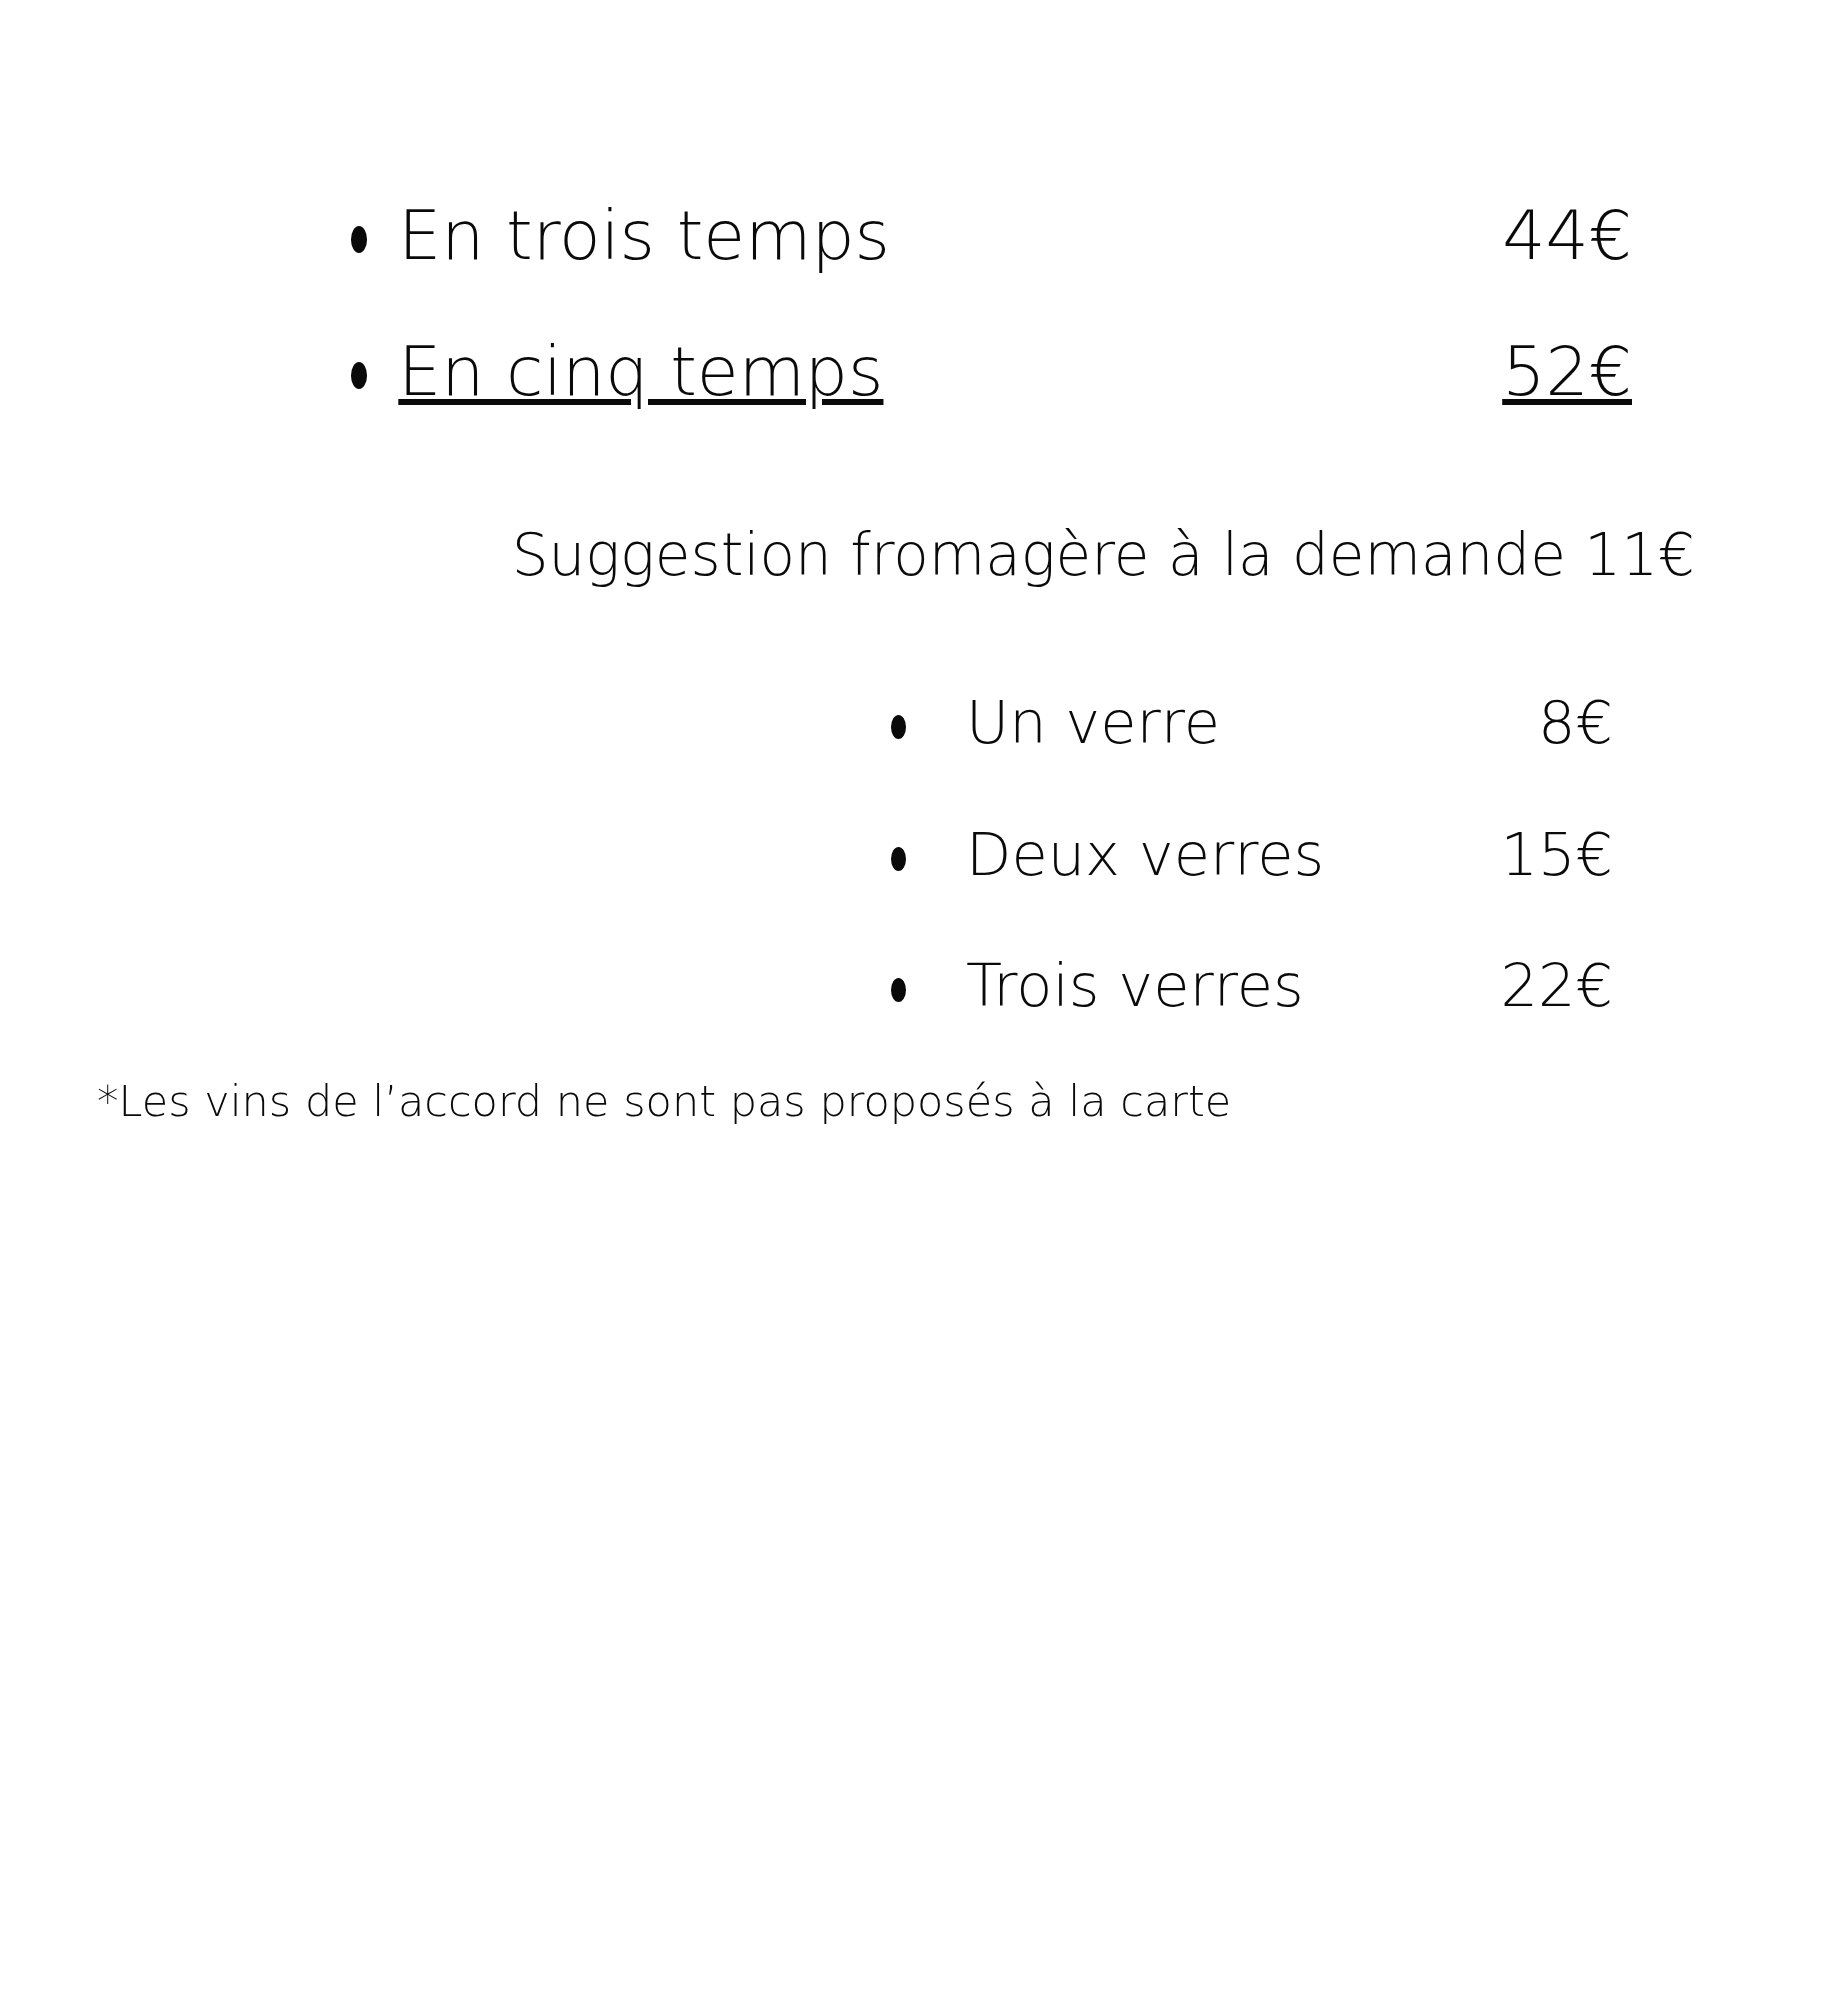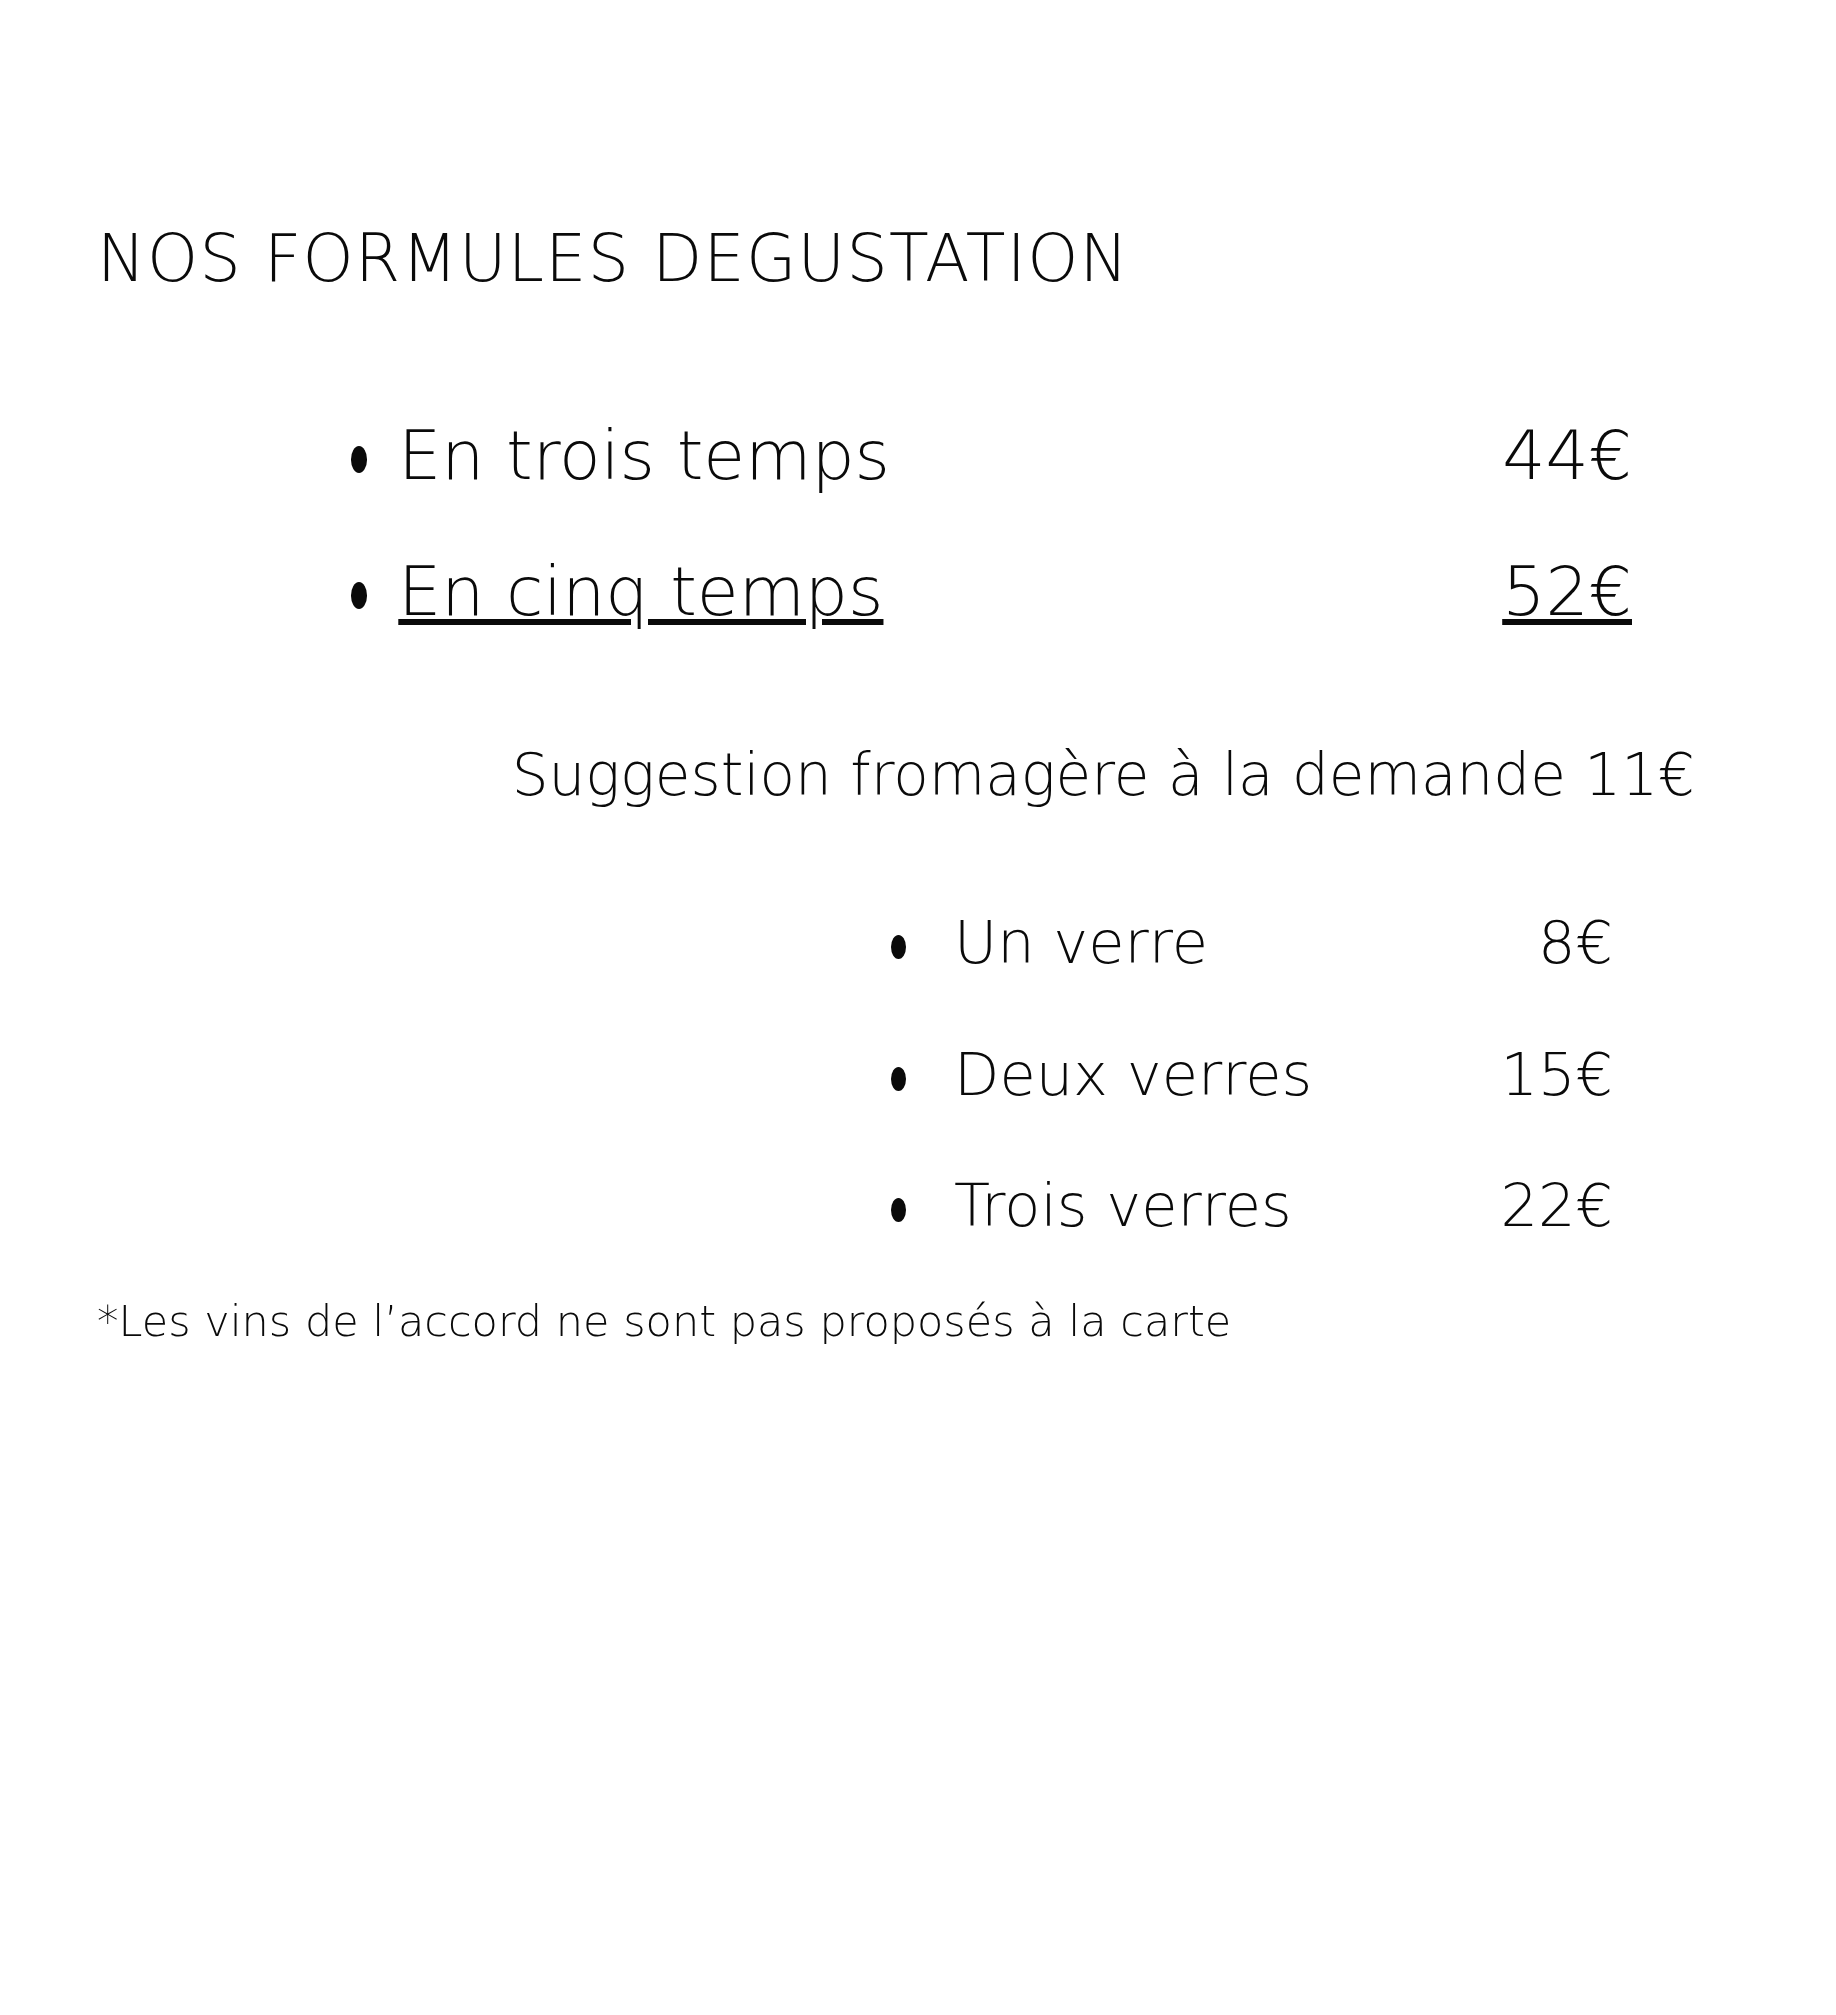--- a/index.html
+++ b/index.html
@@ -59,21 +59,21 @@
     flex: none;
     width: 16.3px;
     height: 27px;
     border-radius: 50%;
     background: var(--text-color);
     align-self: center;
     margin-top: 7.4px;
   }
   .row.lvl1 { margin-left: 254px; padding-right: 63px; }
   .row.lvl1 .bullet { margin-right: 31px; }
-  .row.lvl2 { margin-left: 794px; padding-right: 82px; font-size: 59px; }
+  .row.lvl2 { margin-left: 794px; padding-right: 82px; font-size: 59px; gap: 12px; }
   .row.lvl2 .bullet { width: 15px; height: 24px; margin-right: 48px; }
   .row .price { margin-left: auto; }
   #row-trois   { margin-top: 117px; }
   #row-cinq    { margin-top: 54px; text-decoration: underline; }
   #row-accord  { margin-top: 164px; }
   #row-unverre { margin-top: 97px; }
   #row-deux    { margin-top: 61px; }
   #row-troisv  { margin-top: 61px; }
   
   .cheese-note {
@@ -92,21 +92,20 @@
   }
 </style>
 </head>
 <body>
 
 <div class="page">
 
   <header class="header">
   </header>
 
-  <h2 class="section-heading">NOS FORMULES DEGUSTATION</h2>
 
   <div class="row lvl1" id="row-trois">
     <span class="bullet"></span>
     <span class="label">En trois temps</span>
     <span class="price">44€</span>
   </div>
 
   <div class="row lvl1" id="row-cinq">
     <span class="bullet"></span>
     <span class="label">En cinq temps</span>

